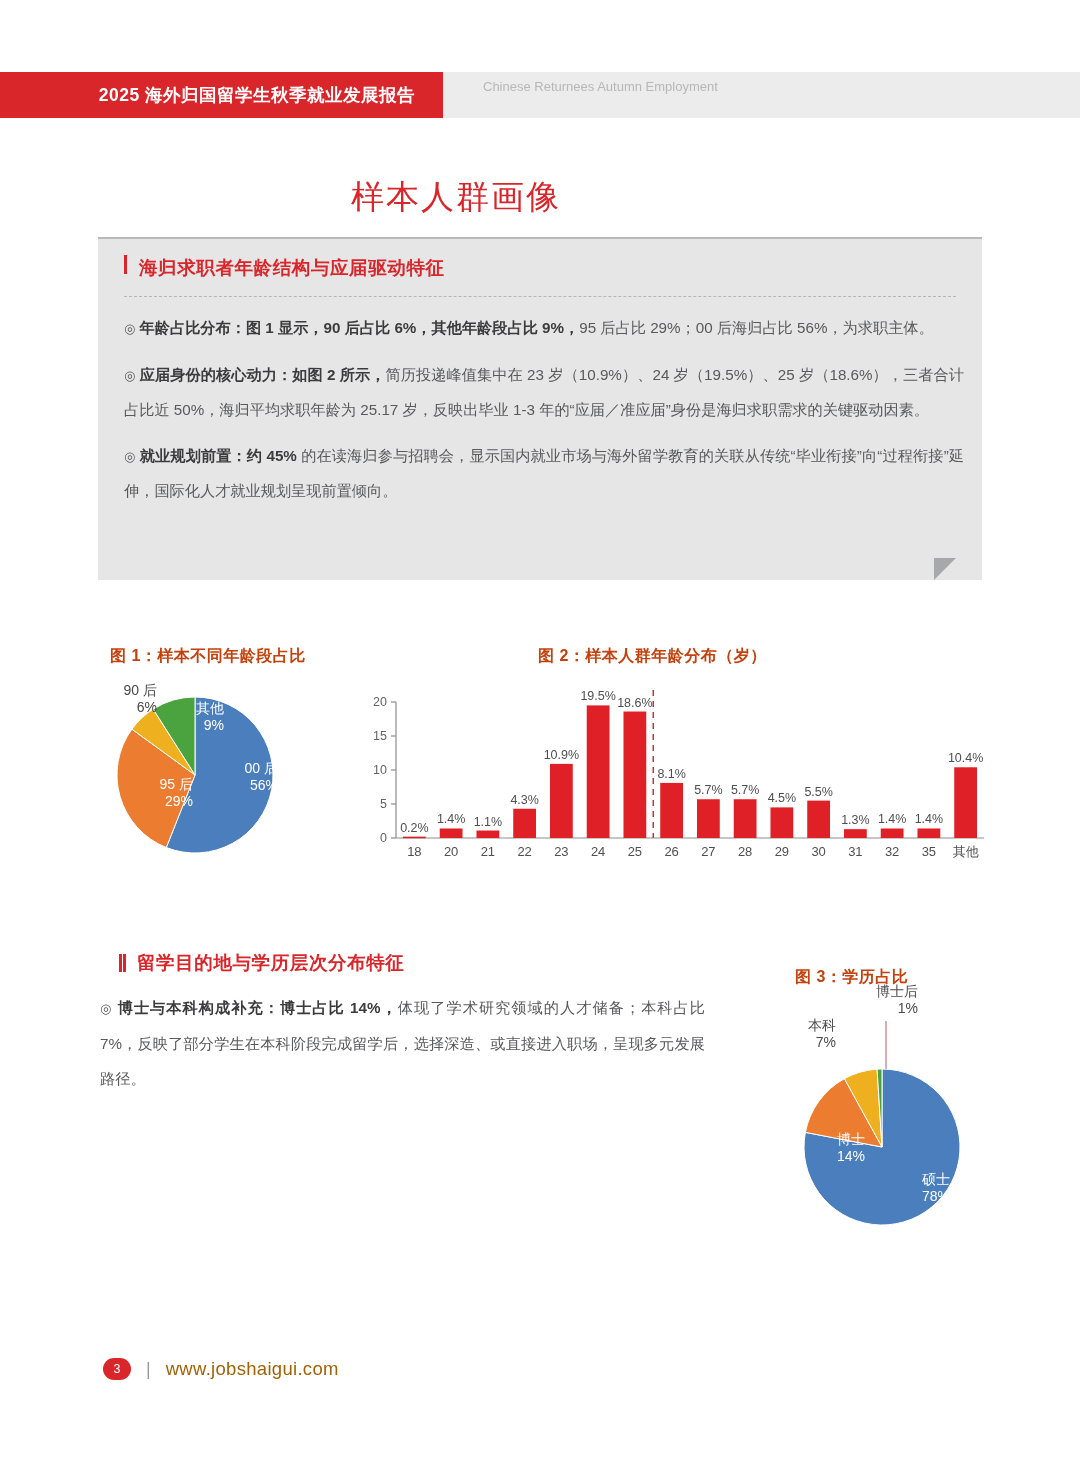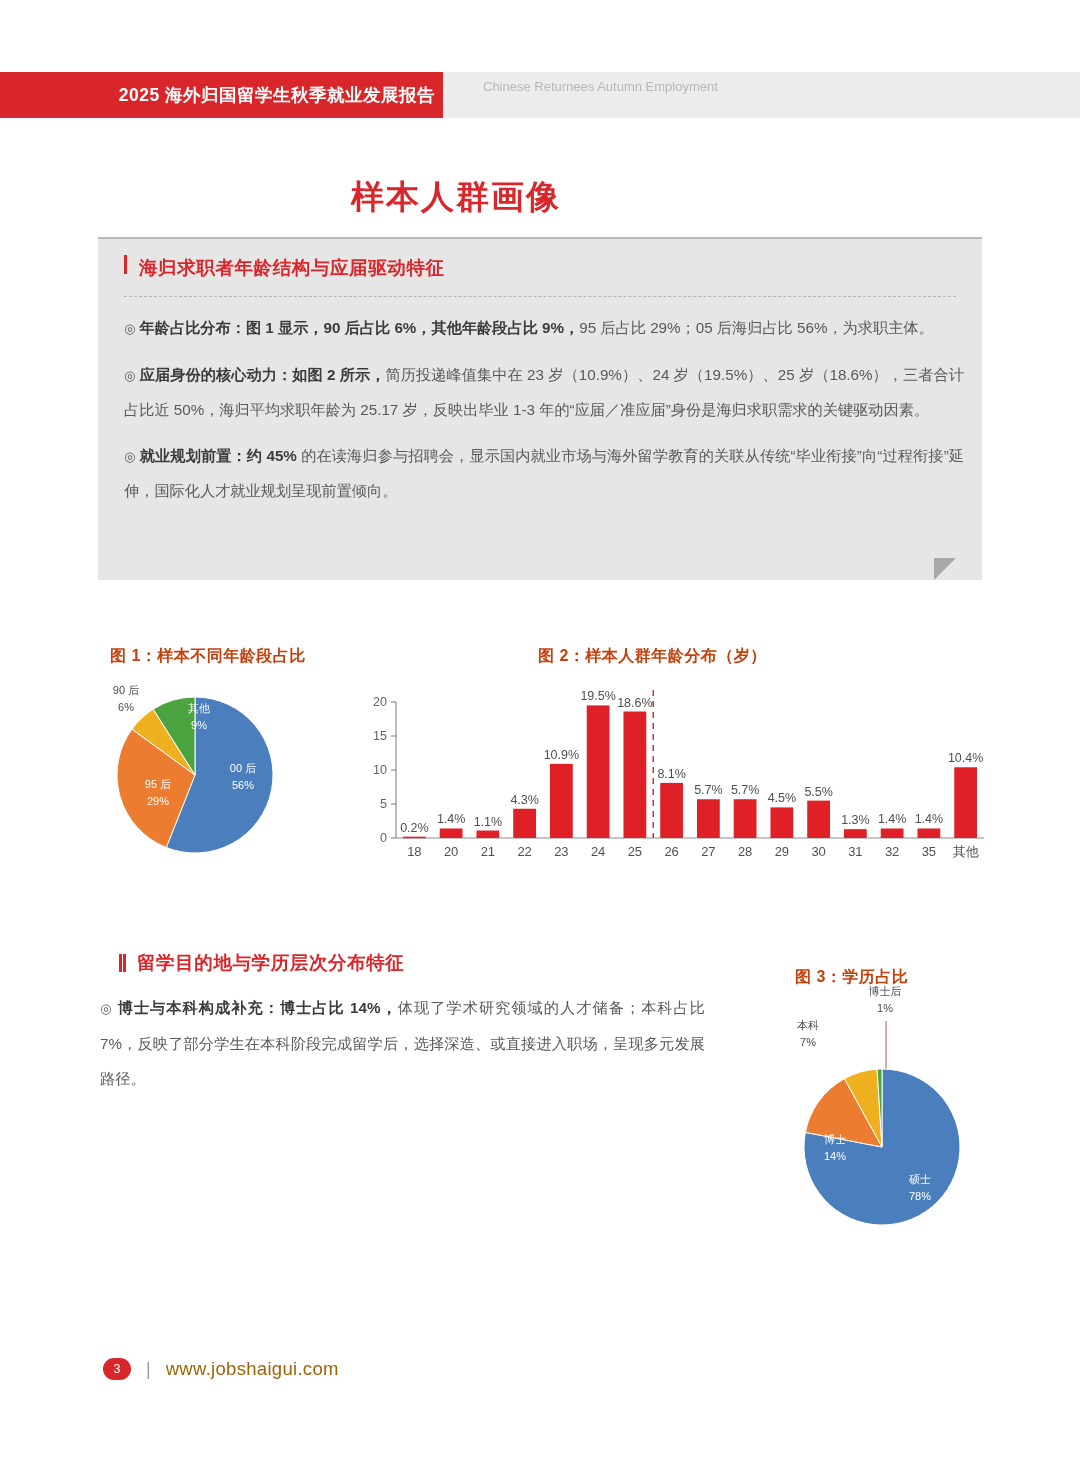--- a/index.html
+++ b/index.html
@@ -13,36 +13,36 @@
 
   
   .header-band {
     position:absolute; left:0; top:72px; width:1080px; height:46px;
     background:#ececec;
   }
   .header-red {
     position:absolute; left:0; top:72px; width:443px; height:46px;
     background:#d9262b;
     display:flex; align-items:center; justify-content:flex-end;
-    padding-right:8px;
+    padding-right:28px;
   }
   .header-red-text {
     color:#ffffff; font-size:17.5px; font-weight:bold; letter-spacing:.5px;
     white-space:nowrap;
   }
   .header-en {
     position:absolute; left:483px; top:79px; width:420px;
     color:#b7b7b7; font-size:13px; line-height:16px; font-weight:400;
   }
 
   
   .page-title {
     position:absolute; left:0; top:175px; width:912px;
     text-align:center; color:#d9262b;
-    font-size:33px; font-weight:bold; letter-spacing:2px;
+    font-size:33px; font-weight:normal; letter-spacing:2px;
   }
 
   
   .callout {
     position:absolute; left:98px; top:237px; width:884px; height:343px;
     background:#e6e6e7;
     border-top:2px solid #b9b9bb;
   }
   .callout-corner {
     position:absolute; right:26px; bottom:0; width:0; height:0;
@@ -80,21 +80,21 @@
   }
   #fig1-title { left:110px; top:646px; }
   #fig2-title { left:538px; top:646px; }
   #fig3-title { left:795px; top:967px; }
 
   .chart1-wrap { position:absolute; left:100px; top:672px; width:290px; height:200px; }
   .chart2-wrap { position:absolute; left:352px; top:672px; width:640px; height:200px; }
   .chart3-wrap { position:absolute; left:760px; top:995px; width:240px; height:245px; }
 
   .pie-label {
-    position:absolute; font-size:11px; line-height:16.5px; text-align:center;
+    position:absolute; font-size:14px; line-height:16.5px; text-align:right;
     white-space:nowrap; font-weight:500;
   }
   .pie-label.inside { color:#ffffff; }
   .pie-label.outside { color:#4a4a4c; }
 
   
   .sec2-head {
     position:absolute; left:100px; top:950px;
     display:flex; align-items:center; gap:11px;padding-left:19px;
   }
@@ -135,21 +135,21 @@
   <div class="callout">
     <div class="callout-head">
       <span class="tick-mark"></span>
       <span class="callout-head-text">海归求职者年龄结构与应届驱动特征</span>
     </div>
     <div class="callout-divider"></div>
 
     <div class="callout-body">
       <p class="para">
         <span class="circ">◎</span>
-        <b>年龄占比分布：图 1 显示，90 后占比 6%，其他年龄段占比 9%，</b><span>95 后占比 29%；05 后海归占比 56%，为求职主体。</span>
+        <b>年龄占比分布：图 1 显示，90 后占比 6%，其他年龄段占比 9%，</b><span>95 后占比 29%；00 后海归占比 56%，为求职主体。</span>
       </p>
       <p class="para">
         <span class="circ">◎</span>
         <b>应届身份的核心动力：如图 2 所示，</b><span>简历投递峰值集中在 23 岁（10.9%）、24 岁（19.5%）、25 岁（18.6%），三者合计占比近 50%，海归平均求职年龄为 25.17 岁，反映出毕业 1-3 年的“应届／准应届”身份是海归求职需求的关键驱动因素。</span>
       </p>
       <p class="para">
         <span class="circ">◎</span>
         <b>就业规划前置：约 45%</b><span> 的在读海归参与招聘会，显示国内就业市场与海外留学教育的关联从传统“毕业衔接”向“过程衔接”延伸，国际化人才就业规划呈现前置倾向。</span>
       </p>
     </div>

